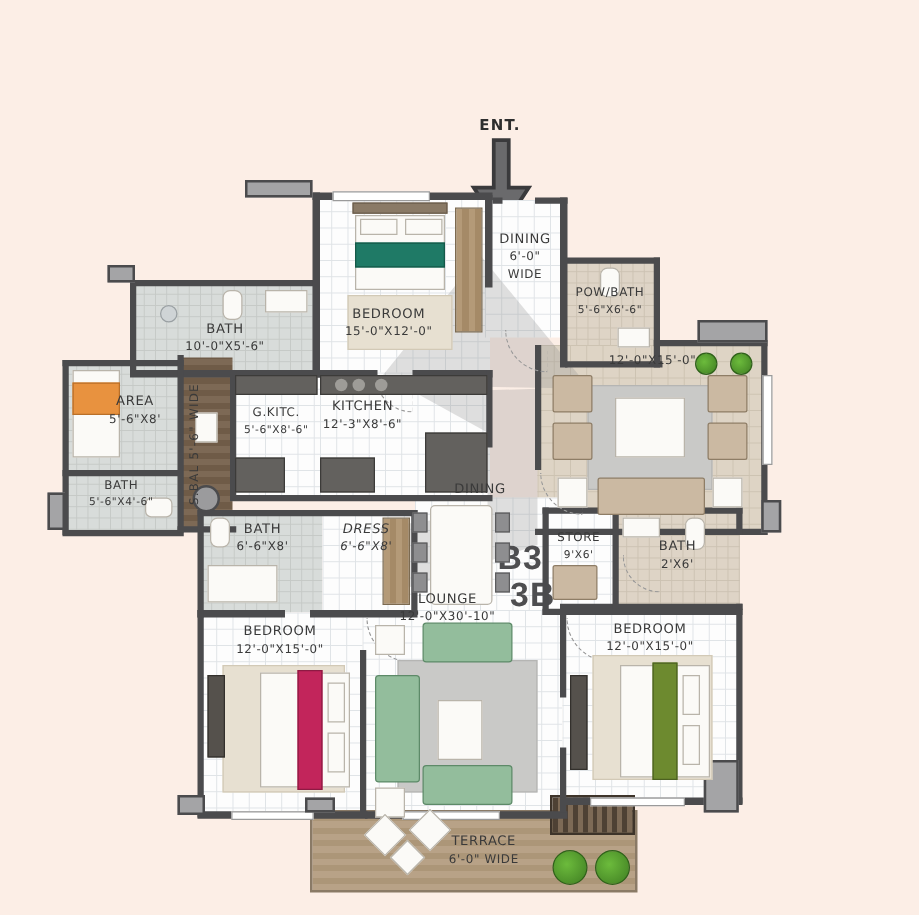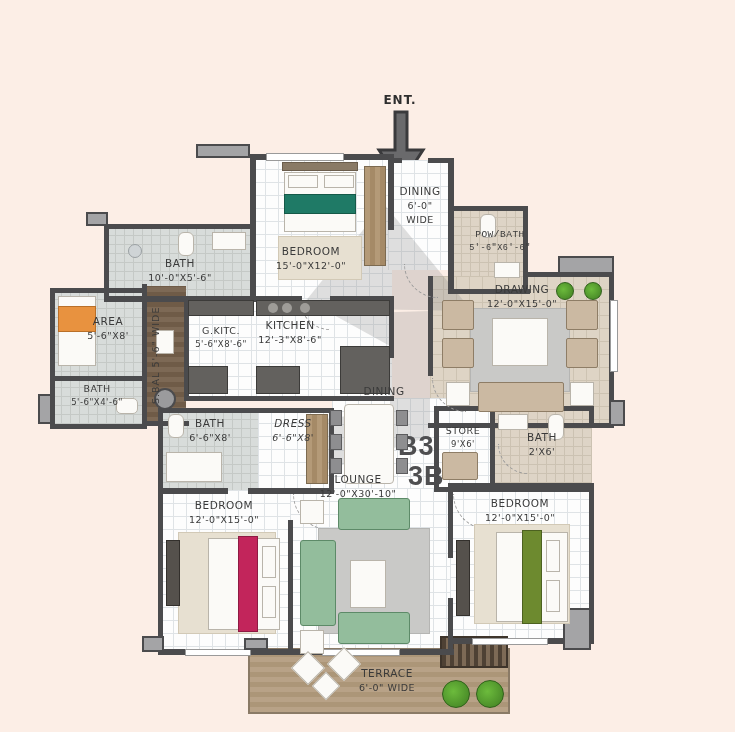--- a/index.html
+++ b/index.html
@@ -248,26 +248,25 @@
   <span class="dims">10'-0"X5'-6"</span>
 </div>
 <div class="abs rlabel" style="left:256px;top:244px;width:110px;">
   <span class="rname">BEDROOM</span>
   <span class="dims">15'-0"X12'-0"</span>
 </div>
 <div class="abs rlabel" style="left:392px;top:184px;width:56px;">
   <span class="rname">DINING</span>
   <span class="dims">6'-0" WIDE</span>
 </div>
-<div class="abs rlabel small" style="left:464px;top:228px;width:72px;font-family:Liberation Mono, monospace;">
+<div class="abs rlabel small" style="left:452px;top:228px;width:72px;">
   <span class="rname">POW/BATH</span>
   <span class="dims">5'-6"X6'-6"</span>
 </div>
 <div class="abs rlabel" style="left:442px;top:282px;width:160px;">
-  <span class="rname">DRAWING</span>
   <span class="dims">12'-0"X15'-0"</span>
 </div>
 <div class="abs rlabel" style="left:72px;top:314px;width:72px;">
   <span class="rname">AREA</span>
   <span class="dims">5'-6"X8'</span>
 </div>
 <div class="abs vlabel" style="left:148px;top:300px;height:110px;width:34px;">
   <span>S.BAL</span>
   <span>5'-6" WIDE</span>
 </div>

